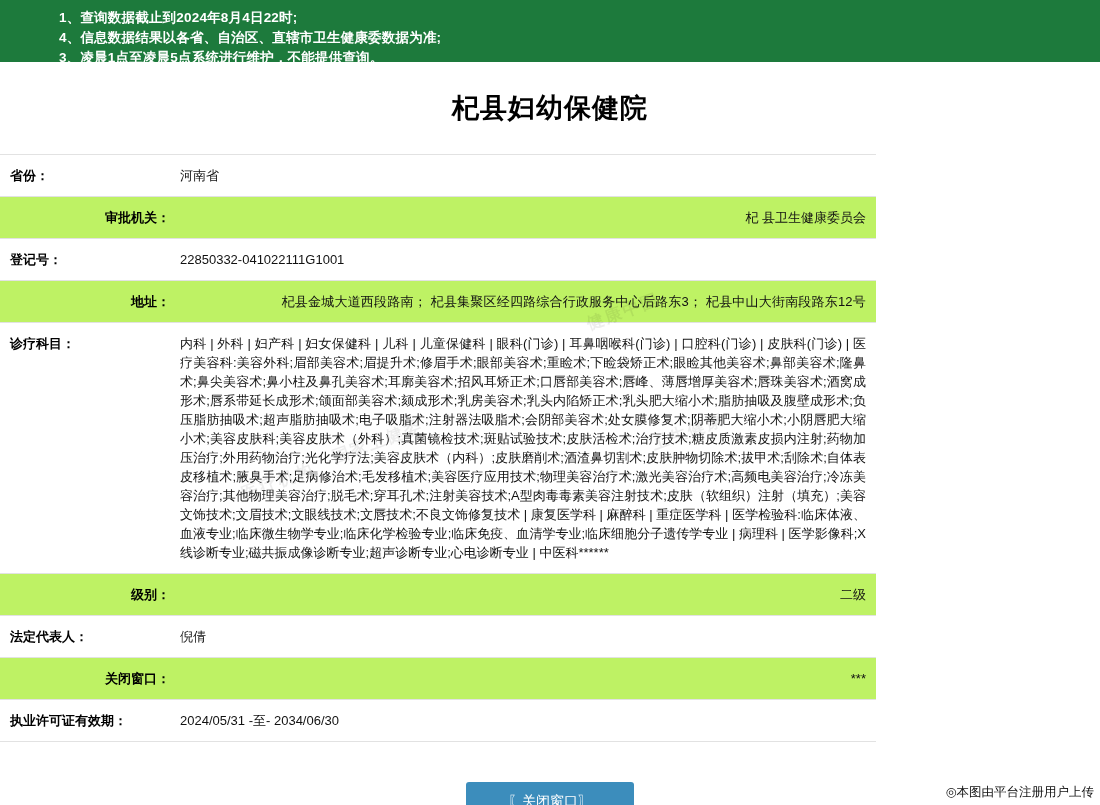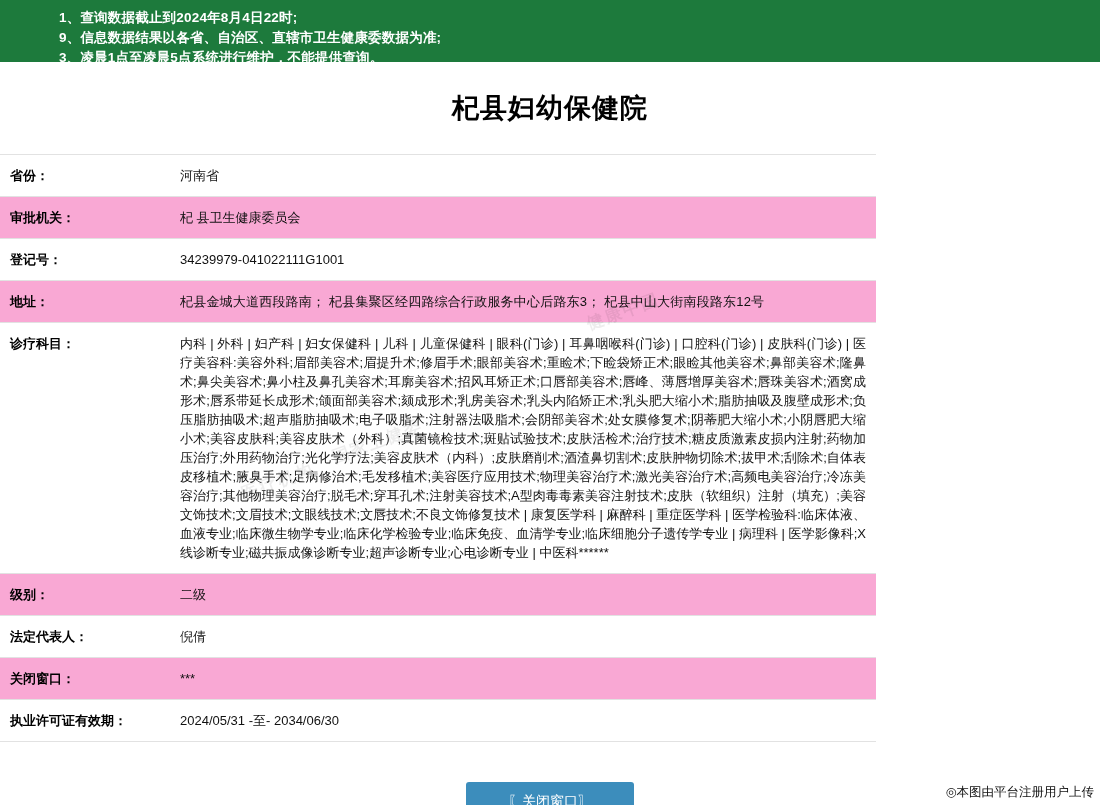--- a/index.html
+++ b/index.html
@@ -67,21 +67,22 @@
     font-weight: bold;
     color: #000000;
     white-space: nowrap;
   }
   td.value {
     color: #111111;
     padding-left: 0px;
     word-break: break-all;
   }
   tr.row-alt td {
-    background: #f9a8d4;
+    background: #bef264;
+    text-align: right;
   }
   .value-dept {
     line-height: 22px;
     text-align: justify;
   }
   .addr-value {
     letter-spacing: 0.2px;
   }
 
   
@@ -126,21 +127,21 @@
     font-weight: normal;
     color: #111111;
     white-space: nowrap;
   }
 </style>
 </head>
 <body>
 
 <div class="notice-banner">
   <div class="notice-line">1、查询数据截止到2024年8月4日22时;</div>
-  <div class="notice-line">9、信息数据结果以各省、自治区、直辖市卫生健康委数据为准;</div>
+  <div class="notice-line">4、信息数据结果以各省、自治区、直辖市卫生健康委数据为准;</div>
   <div class="notice-line">3、凌晨1点至凌晨5点系统进行维护，不能提供查询。</div>
 </div>
 
 <div class="page-title">杞县妇幼保健院</div>
 
 <div class="watermark wm1">健康中国</div>
 <div class="watermark wm2">国家卫健委</div>
 <div class="watermark wm3">卫生健康</div>
 <div class="watermark wm4">医疗机构</div>
 
@@ -149,21 +150,21 @@
     <tr>
       <td class="label">省份：</td>
       <td class="value">河南省</td>
     </tr>
     <tr class="row-alt">
       <td class="label">审批机关：</td>
       <td class="value">杞 县卫生健康委员会</td>
     </tr>
     <tr>
       <td class="label">登记号：</td>
-      <td class="value">34239979-041022111G1001</td>
+      <td class="value">22850332-041022111G1001</td>
     </tr>
     <tr class="row-alt">
       <td class="label">地址：</td>
       <td class="value addr-value">杞县金城大道西段路南；  杞县集聚区经四路综合行政服务中心后路东3；  杞县中山大街南段路东12号</td>
     </tr>
     <tr>
       <td class="label">诊疗科目：</td>
       <td class="value value-dept">内科 | 外科 | 妇产科 | 妇女保健科 | 儿科 | 儿童保健科 | 眼科(门诊) | 耳鼻咽喉科(门诊) | 口腔科(门诊) | 皮肤科(门诊) | 医疗美容科:美容外科;眉部美容术;眉提升术;修眉手术;眼部美容术;重睑术;下睑袋矫正术;眼睑其他美容术;鼻部美容术;隆鼻术;鼻尖美容术;鼻小柱及鼻孔美容术;耳廓美容术;招风耳矫正术;口唇部美容术;唇峰、薄唇增厚美容术;唇珠美容术;酒窝成形术;唇系带延长成形术;颌面部美容术;颏成形术;乳房美容术;乳头内陷矫正术;乳头肥大缩小术;脂肪抽吸及腹壁成形术;负压脂肪抽吸术;超声脂肪抽吸术;电子吸脂术;注射器法吸脂术;会阴部美容术;处女膜修复术;阴蒂肥大缩小术;小阴唇肥大缩小术;美容皮肤科;美容皮肤术（外科）;真菌镜检技术;斑贴试验技术;皮肤活检术;治疗技术;糖皮质激素皮损内注射;药物加压治疗;外用药物治疗;光化学疗法;美容皮肤术（内科）;皮肤磨削术;酒渣鼻切割术;皮肤肿物切除术;拔甲术;刮除术;自体表皮移植术;腋臭手术;足病修治术;毛发移植术;美容医疗应用技术;物理美容治疗术;激光美容治疗术;高频电美容治疗;冷冻美容治疗;其他物理美容治疗;脱毛术;穿耳孔术;注射美容技术;A型肉毒毒素美容注射技术;皮肤（软组织）注射（填充）;美容文饰技术;文眉技术;文眼线技术;文唇技术;不良文饰修复技术 | 康复医学科 | 麻醉科 | 重症医学科 | 医学检验科:临床体液、血液专业;临床微生物学专业;临床化学检验专业;临床免疫、血清学专业;临床细胞分子遗传学专业 | 病理科 | 医学影像科;X线诊断专业;磁共振成像诊断专业;超声诊断专业;心电诊断专业 | 中医科******</td>
     </tr>
     <tr class="row-alt">

